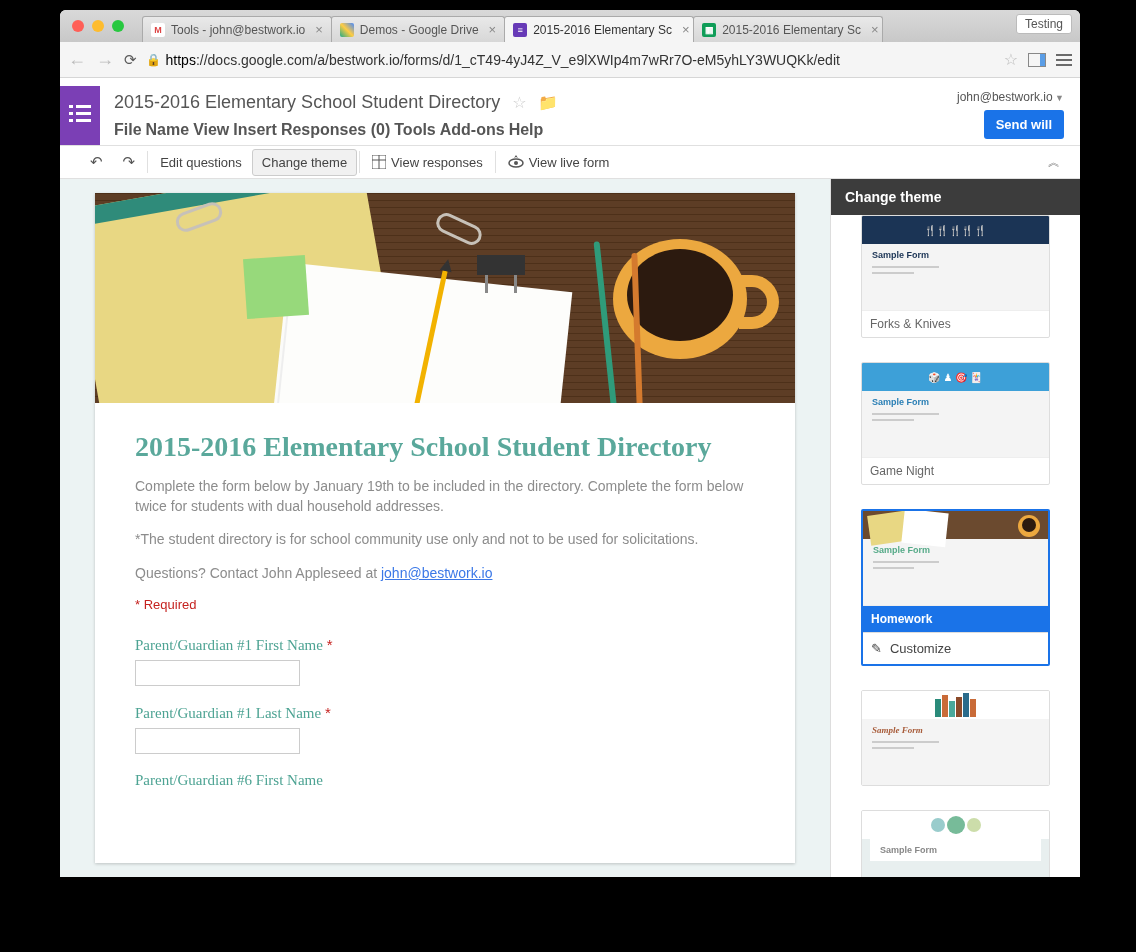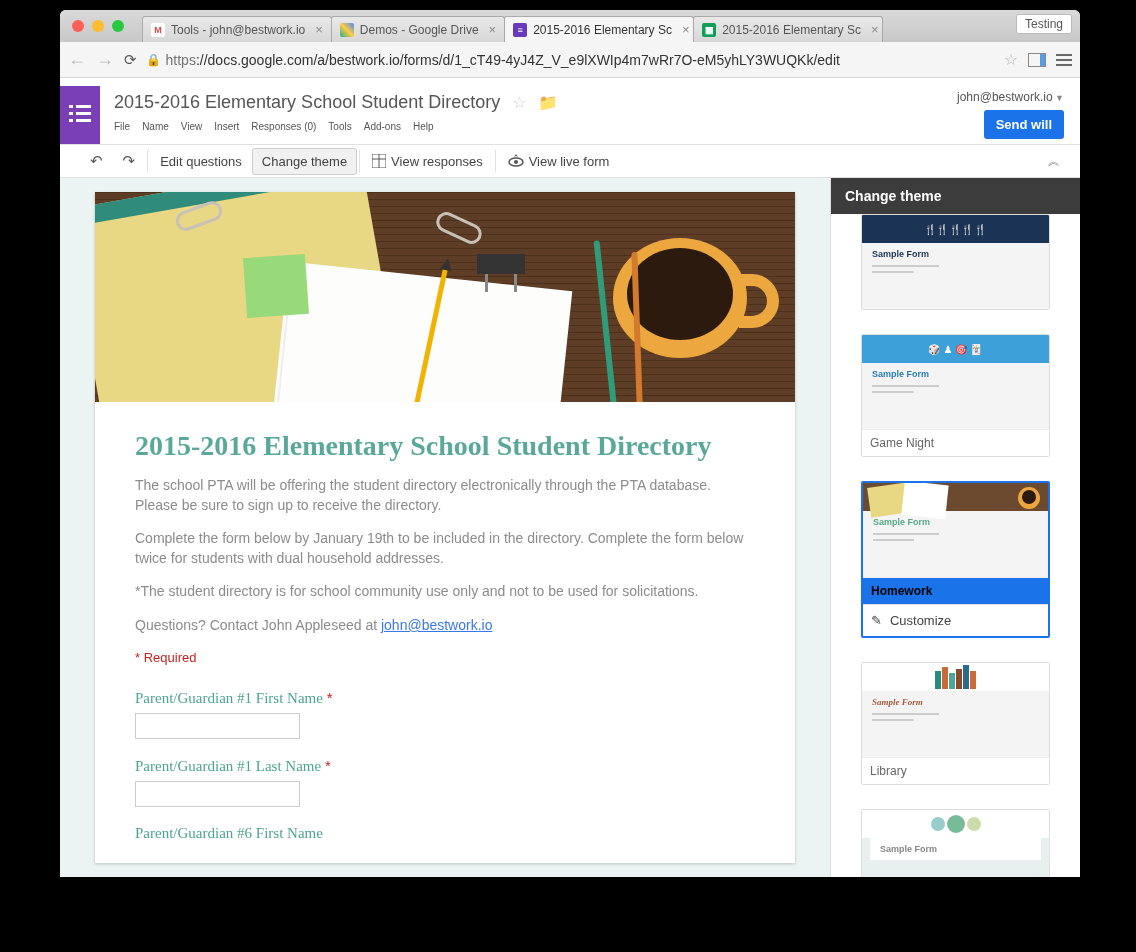--- a/index.html
+++ b/index.html
@@ -26,38 +26,38 @@
 .fav.sheets { background:#0f9d58; color:#fff; }
 
 .testing-badge { position:absolute; right:8px; top:4px; background:#fff; border:1px solid #bbb; border-radius:3px; font-size:12px; padding:2px 8px; color:#555; }
 
 
 .url-bar { height: 36px; background: #f5f5f5; border-bottom: 1px solid #d6d6d6; display: flex; align-items: center; padding: 0 8px; gap: 10px; }
 .nav-arrow { color: #bbb; font-size: 18px; }
 .reload-ic { color: #5a5a5a; font-size: 15px; }
 .url-field { flex:1; display:flex; align-items:center; font-size:14px; color:#333; overflow:hidden; white-space:nowrap; }
 .lock { color:#0a8f3c; font-size:12px; margin-right:4px; }
-.url-https { color:#737373; }
+.url-https { color:#000000; }
 .star { color:#bbb; font-size:16px; }
 .panel-ic { width:18px;height:14px;border:1px solid #888; position:relative; }
 .panel-ic::after{content:'';position:absolute;right:0;top:0;width:5px;height:100%;background:#5a9de6;}
 .hamburger { display:flex;flex-direction:column;gap:3px;}
 .hamburger span{display:block;width:16px;height:2px;background:#6a6a6a;}
 
 
 .app { display:flex; flex-direction:column; height: calc(100% - 68px); }
 
 .doc-header { display:flex; align-items:flex-start; padding: 8px 16px 0 0; gap: 14px; }
 .purple-side { background:#7b3fb5; width:40px; align-self: stretch; display:flex; align-items:flex-start; justify-content:center; padding-top:18px; min-height: 58px; }
 .purple-side svg { color:#fff; }
 
 .doc-center { flex:1; }
 .doc-title-row { display:flex; align-items:center; gap:12px; padding-top:6px; }
 .doc-title { font-size:18px; color:#555; }
-.menus { display:flex; gap:12px; font-size:10px; color:#555; padding: 8px 0 6px 0; }
+.menus { display:flex; gap:4px; font-size:16px; color:#555; padding: 8px 0 6px 0; font-weight: bold; }
 
 .user-area { text-align:right; padding-top:4px; }
 .user-email { font-size:12px; color:#555; }
 .user-email::after { content:' ▼'; font-size:9px; color:#888; }
 .send-btn { background:#1a73e8; color:#fff; border:none; border-radius:3px; padding:7px 12px; font-size:13px; font-weight:bold; margin-top:6px; cursor:pointer; }
 
 .toolbar { height:34px; border-bottom:1px solid #e0e0e0; border-top:1px solid #e0e0e0; display:flex; align-items:center; padding: 0 20px; font-size:13px; color:#444; }
 .toolbar .tb-item { display:flex; align-items:center; gap:5px; padding: 6px 10px; cursor:pointer; }
 .toolbar .tb-item.active { background:#f1f1f1; border:1px solid #ccc; border-radius:3px; padding:5px 9px; }
 .toolbar .sep { width:1px; height:22px; background:#e0e0e0; margin:0 2px; }
@@ -80,21 +80,21 @@
 
 
 .theme-panel { width:250px; background:#fff; border-left:1px solid #ddd; display:flex; flex-direction:column; }
 .theme-header { background:#3c3c3c; color:#fff; padding:10px 14px; font-size:14px; font-weight:bold; }
 .theme-list { flex:1; overflow:auto; padding: 0 30px 14px 30px; }
 .theme-card { border:1px solid #ddd; border-radius:2px; margin-top: 24px; background:#fff; overflow:hidden; cursor:pointer; }
 .theme-card.first-card{ margin-top:0; }
 .theme-card.selected { border:2px solid #1a73e8; }
 .theme-thumb { height:94px; background:#f4f4f4; position:relative; overflow:hidden; }
 .theme-label { font-size:12px; color:#666; padding:6px 8px; border-top:1px solid #eee; }
-.theme-card.selected .theme-label { background:#1a73e8; color:#000000; font-weight:bold; }
+.theme-card.selected .theme-label { background:#1a73e8; color:#ffffff; font-weight:bold; }
 .customize { display:flex; align-items:center; gap:8px; padding:8px; font-size:13px; color:#444; border-top:1px solid #ddd; }
 
 
 .thumb-strip { height:28px; width:100%; }
 .thumb-body { padding:6px 10px; }
 .thumb-title { font-size:9px; font-weight:bold; color:#5a8; }
 .thumb-lines { margin-top:6px; }
 .thumb-lines div { height:2px; background:#ccc; margin:4px 0; width:40%; }
 
 
@@ -254,21 +254,20 @@
             <div class="sticky"></div>
             <div class="clip1"></div>
               <div class="clip2"></div>
             <div class="binder"></div>
             <div class="pencil"></div>
             <div class="pen-g"></div>
               <div class="pen-o"></div>
           </div>
           <div class="form-body">
             <h1 class="form-title">2015-2016 Elementary School Student Directory</h1>
-            <p>The school PTA will be offering the student directory electronically through the PTA database. Please be sure to sign up to receive the directory.</p>
             <p>Complete the form below by January 19th to be included in the directory.  Complete the form below twice for students with dual household addresses.</p>
             <p>*The student directory is for school community use only and not to be used for solicitations.</p>
             <p>
               <span>Questions? Contact John Appleseed at </span><a href="#">john@bestwork.io</a>
             </p>
             <div class="required">* Required</div>
 
             <div class="q-label"><span>Parent/Guardian #1 First Name</span> <span class="ast">*</span></div>
             <input class="q-input" style="">
 
@@ -290,20 +289,21 @@
                   <span style="color:#d88;font-size:10px;">🍴🍴🍴🍴🍴</span>
                 </div>
               <div class="thumb-body">
                   <div class="thumb-title" style="color:#1b3455;">Sample Form</div>
                   <div class="thumb-lines">
                     <div></div>
                     <div style="width:25%"></div>
                   </div>
                 </div>
             </div>
+            <div class="theme-label">Forks &amp; Knives</div>
           </div>
 
           <div class="theme-card">
             <div class="theme-thumb">
               <div class="thumb-strip" style="background:#3da0d8;display:flex;justify-content:center;align-items:center;gap:4px;">
                   <span style="color:#fff;font-size:10px;">🎲 ♟ 🎯 🃏</span>
                 </div>
               <div class="thumb-body">
                   <div class="thumb-title" style="color:#2a7fb5;">Sample Form</div>
                   <div class="thumb-lines">
@@ -349,21 +349,20 @@
                   <span style="width:6px;height:18px;background:#c96b38;"></span>
               </div>
               <div class="thumb-body">
                   <div class="thumb-title" style="font-family:serif;font-style:italic;color:#a85c3a;">Sample Form</div>
                   <div class="thumb-lines">
                     <div></div>
                     <div style="width:25%"></div>
                   </div>
                 </div>
             </div>
-            <div class="theme-label">Library</div>
           </div>
 
           <div class="theme-card" style="margin-bottom:0;">
             <div class="theme-thumb" style="background:#e8efef;">
               <div class="thumb-strip" style="background:#fff;display:flex;justify-content:center;align-items:center;gap:2px;">
                 <span style="width:14px;height:14px;background:#9cc;border-radius:50%;"></span>
                   <span style="width:18px;height:18px;background:#7b9;border-radius:50%;"></span>
                   <span style="width:14px;height:14px;background:#cda;border-radius:50%;"></span>
               </div>
               <div class="thumb-body" style="background:#fff;margin:0 8px;">

